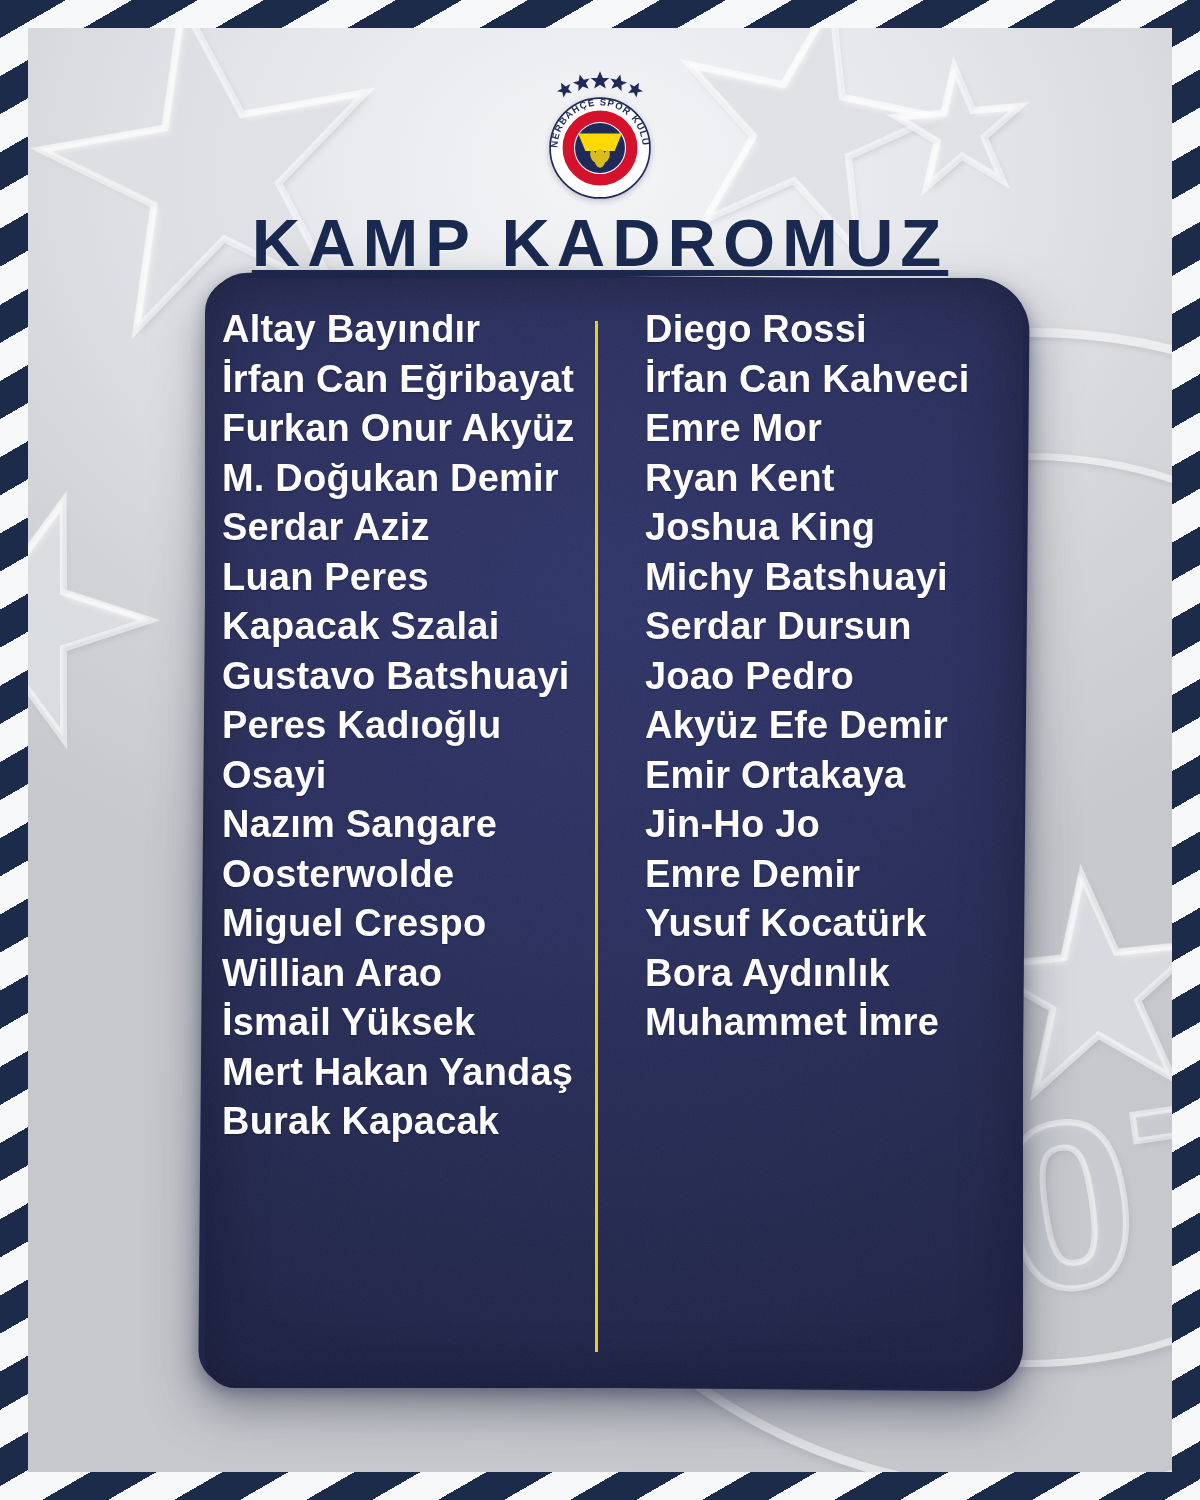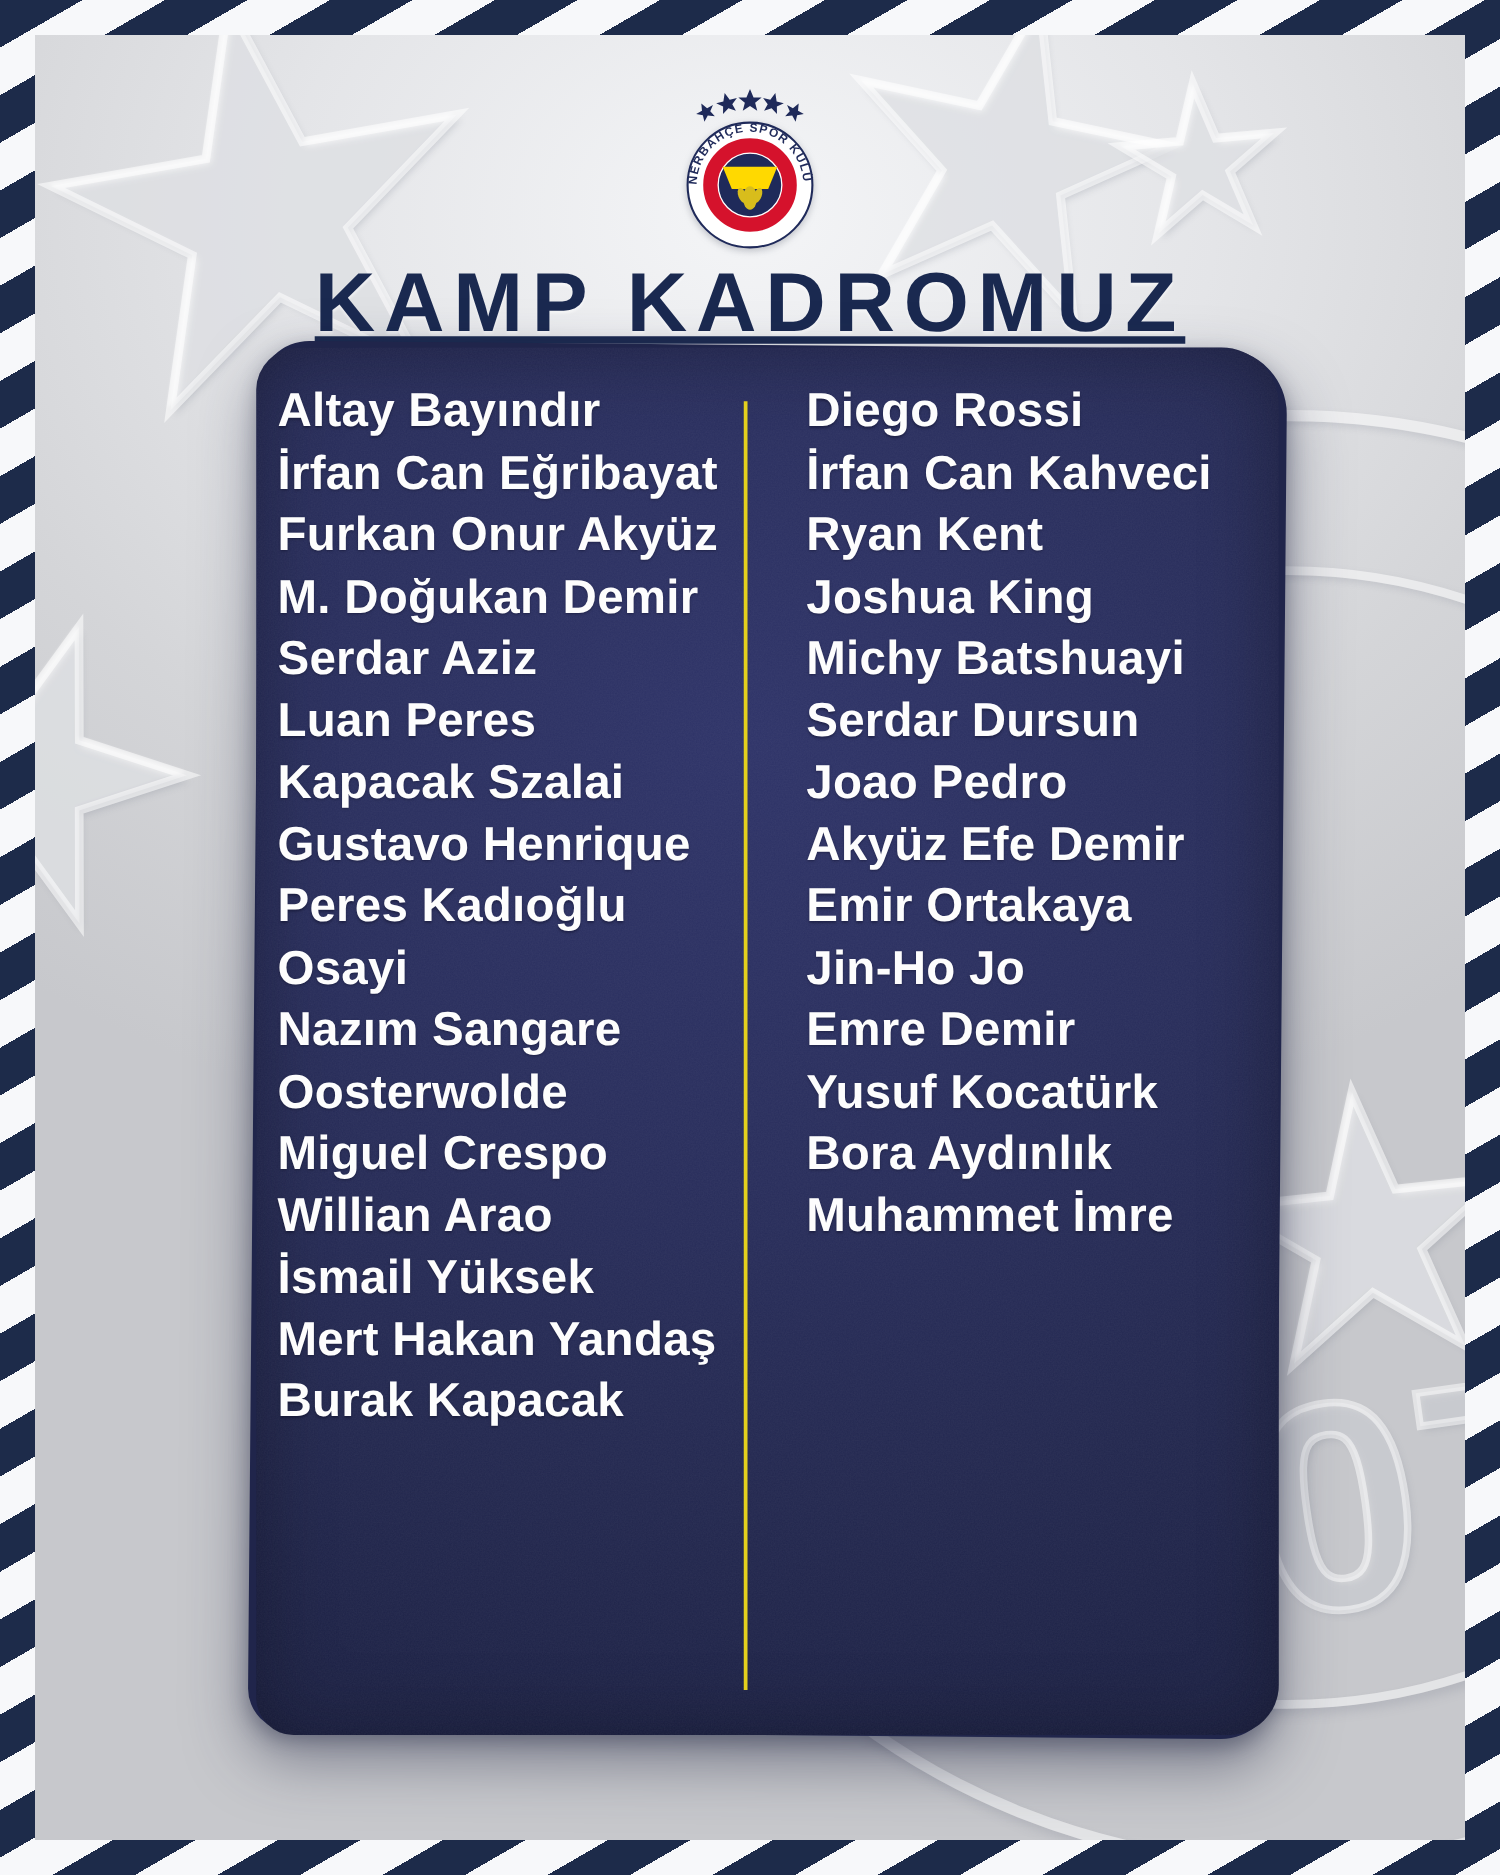--- a/index.html
+++ b/index.html
@@ -152,37 +152,38 @@
   </svg>
 
   <ul class="col col-left">
       <li class="player">Altay Bayındır</li>
       <li class="player">İrfan Can Eğribayat</li>
       <li class="player">Furkan Onur Akyüz</li>
       <li class="player">M. Doğukan Demir</li>
       <li class="player">Serdar Aziz</li>
       <li class="player">Luan Peres</li>
       <li class="player">Kapacak Szalai</li>
-      <li class="player">Gustavo Henrique</li>
+      <li class="player">Gustavo Batshuayi</li>
       <li class="player">Peres Kadıoğlu</li>
       <li class="player">Osayi</li>
       <li class="player">Nazım Sangare</li>
       <li class="player">Oosterwolde</li>
       <li class="player">Miguel Crespo</li>
       <li class="player">Willian Arao</li>
       <li class="player">İsmail Yüksek</li>
       <li class="player">Mert Hakan Yandaş</li>
       <li class="player">Burak Kapacak</li>
     </ul>
 
   <div class="divider"></div>
 
   <ul class="col col-right">
       <li class="player">Diego Rossi</li>
       <li class="player">İrfan Can Kahveci</li>
+      <li class="player">Emre Mor</li>
       <li class="player">Ryan Kent</li>
       <li class="player">Joshua King</li>
       <li class="player">Michy Batshuayi</li>
       <li class="player">Serdar Dursun</li>
       <li class="player">Joao Pedro</li>
       <li class="player">Akyüz Efe Demir</li>
       <li class="player">Emir Ortakaya</li>
       <li class="player">Jin-Ho Jo</li>
       <li class="player">Emre Demir</li>
       <li class="player">Yusuf Kocatürk</li>

